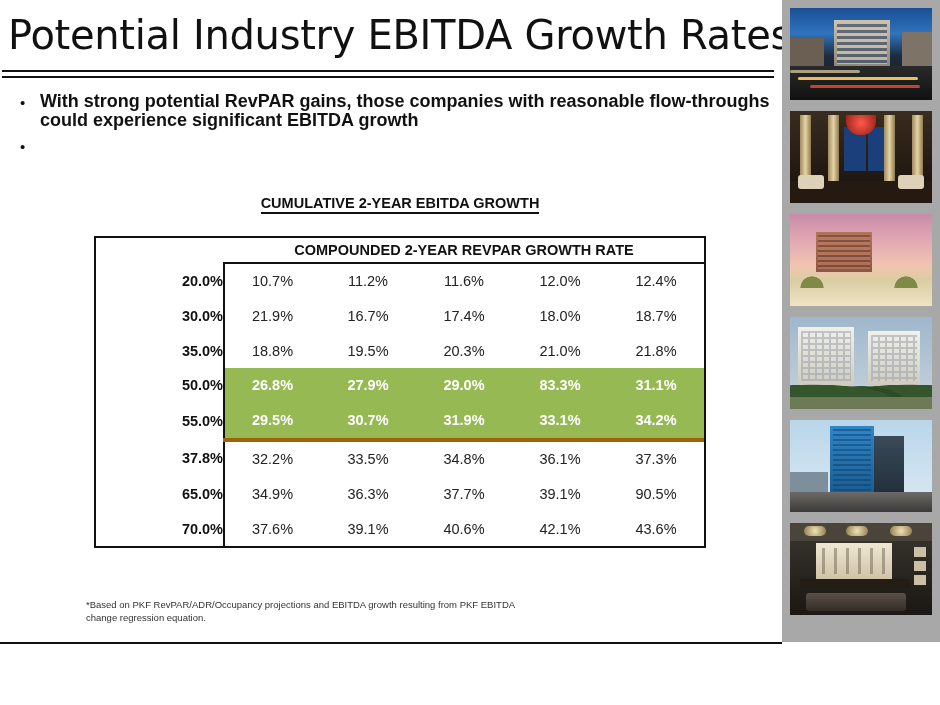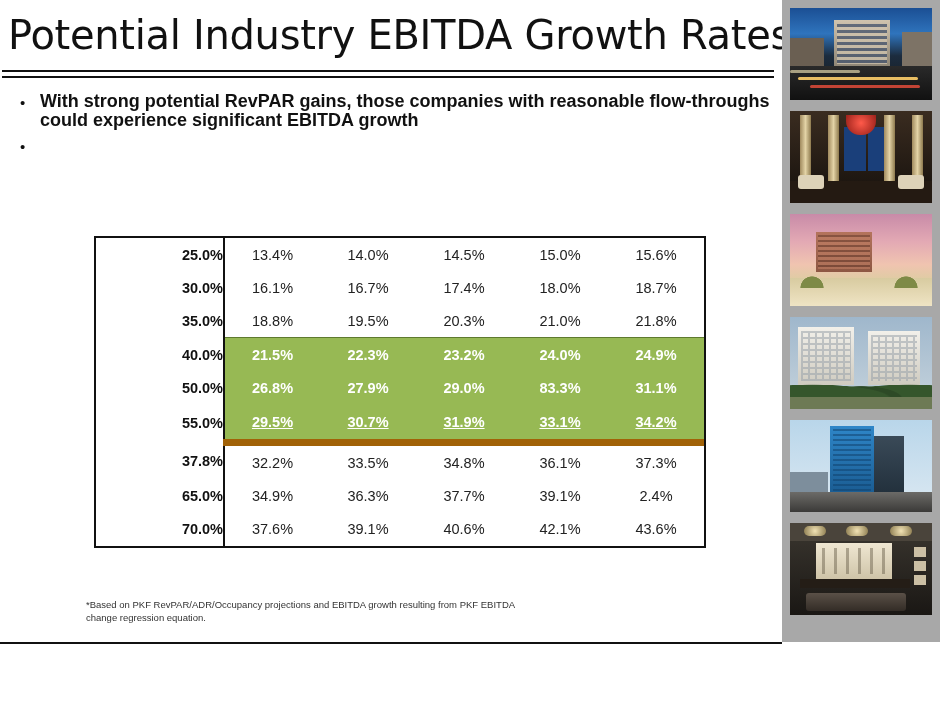--- a/index.html
+++ b/index.html
@@ -72,21 +72,21 @@
     color:#111;height:26px;
   }
   td.cell{
     text-align:center;font-size:14.5px;color:#222;height:26px;
     font-family:"Liberation Sans", sans-serif;
   }
   td.first-data{border-left:2px solid #111;}
   tr.hl td.cell{background:#97b954;color:#ffffff;font-weight:bold;}
   tr.hl td.first-data{background:#97b954;}
   tr.hl-top td.cell{border-top:1px solid #5e7a2e;}
-  tr.hl-bot td.cell{border-bottom:7px solid #a16207;text-decoration:underline;}
+  tr.hl-bot td.cell{border-bottom:4px solid #a16207;}
 
   .footnote{
     position:absolute;left:86px;top:598px;width:430px;
     font-size:9.5px;line-height:13px;color:#333;
   }
 
   
   .photostrip{
     position:absolute;left:782px;top:0;width:158px;height:642px;
     background:#a8a8a8;box-sizing:border-box;padding:8px 8px;
@@ -203,69 +203,68 @@
     <div class="bullets">
       <div class="bullet">
         <span class="dot">•</span>
         <span class="btext">With strong potential RevPAR gains, those companies with reasonable flow-throughs could experience significant EBITDA growth</span>
       </div>
       <div class="bullet">
         <span class="dot">•</span>
       </div>
     </div>
 
+    <div class="tbl-caption">
+      <span>CUMULATIVE 2-YEAR EBITDA GROWTH</span>
+    </div>
 
     <div class="axis-wrap">
       <span class="vtxt">2-YEAR EBITDA FLOW %</span>
     </div>
 
     <div class="tbl">
       <table class="grid">
         <colgroup>
           <col class="col-lbl">
           <col>
             <col>
             <col>
             <col>
             <col>
         </colgroup>
         <thead>
+          <tr>
+            <th class="grp grp-blank"></th>
+            <th class="grp" colspan="5">COMPOUNDED 2-YEAR REVPAR GROWTH RATE</th>
+          </tr>
         </thead>
         <tbody id="tbody">
             <tr>
-              <td class="rowlab">25.0%</td>
-              <td class="cell first-data">13.4%</td>
-              <td class="cell">14.0%</td>
-              <td class="cell">14.5%</td>
-              <td class="cell">15.0%</td>
-              <td class="cell">15.6%</td>
+              <td class="rowlab">20.0%</td>
+              <td class="cell first-data">10.7%</td>
+              <td class="cell">11.2%</td>
+              <td class="cell">11.6%</td>
+              <td class="cell">12.0%</td>
+              <td class="cell">12.4%</td>
             </tr>
             <tr>
               <td class="rowlab">30.0%</td>
-              <td class="cell first-data">16.1%</td>
+              <td class="cell first-data">21.9%</td>
               <td class="cell">16.7%</td>
               <td class="cell">17.4%</td>
               <td class="cell">18.0%</td>
               <td class="cell">18.7%</td>
             </tr>
             <tr>
               <td class="rowlab">35.0%</td>
               <td class="cell first-data">18.8%</td>
               <td class="cell">19.5%</td>
               <td class="cell">20.3%</td>
               <td class="cell">21.0%</td>
               <td class="cell">21.8%</td>
-            </tr>
-            <tr class="hl hl-top">
-              <td class="rowlab">40.0%</td>
-              <td class="cell first-data">21.5%</td>
-              <td class="cell">22.3%</td>
-              <td class="cell">23.2%</td>
-              <td class="cell">24.0%</td>
-              <td class="cell">24.9%</td>
             </tr>
             <tr class="hl">
               <td class="rowlab">50.0%</td>
               <td class="cell first-data">26.8%</td>
               <td class="cell">27.9%</td>
               <td class="cell">29.0%</td>
               <td class="cell">83.3%</td>
               <td class="cell">31.1%</td>
             </tr>
             <tr class="hl hl-bot">
@@ -283,21 +282,21 @@
               <td class="cell">34.8%</td>
               <td class="cell">36.1%</td>
               <td class="cell">37.3%</td>
             </tr>
             <tr>
               <td class="rowlab">65.0%</td>
               <td class="cell first-data">34.9%</td>
               <td class="cell">36.3%</td>
               <td class="cell">37.7%</td>
               <td class="cell">39.1%</td>
-              <td class="cell">2.4%</td>
+              <td class="cell">90.5%</td>
             </tr>
             <tr>
               <td class="rowlab">70.0%</td>
               <td class="cell first-data">37.6%</td>
               <td class="cell">39.1%</td>
               <td class="cell">40.6%</td>
               <td class="cell">42.1%</td>
               <td class="cell">43.6%</td>
             </tr>
           </tbody>

